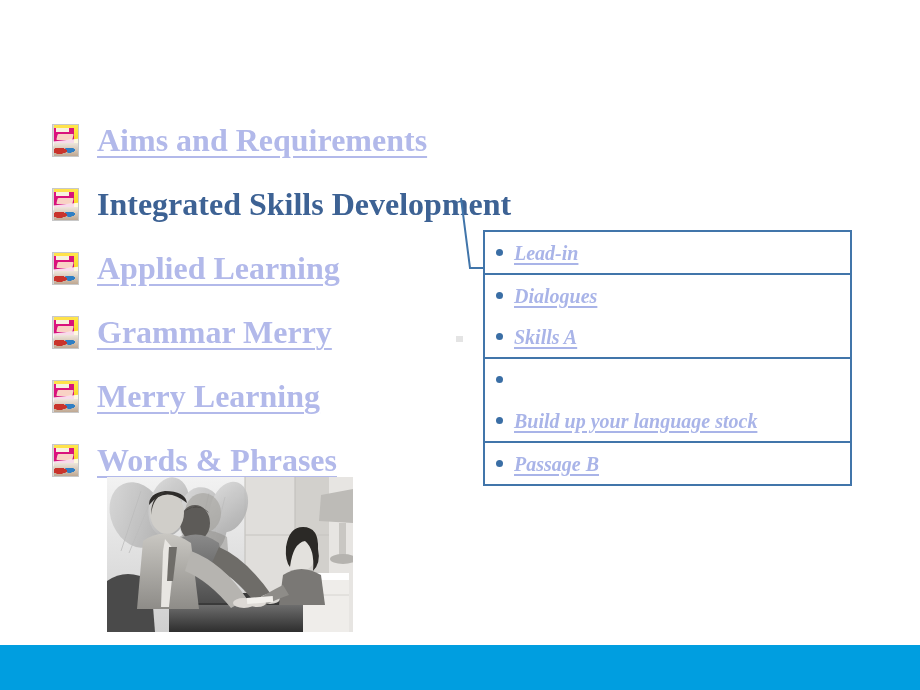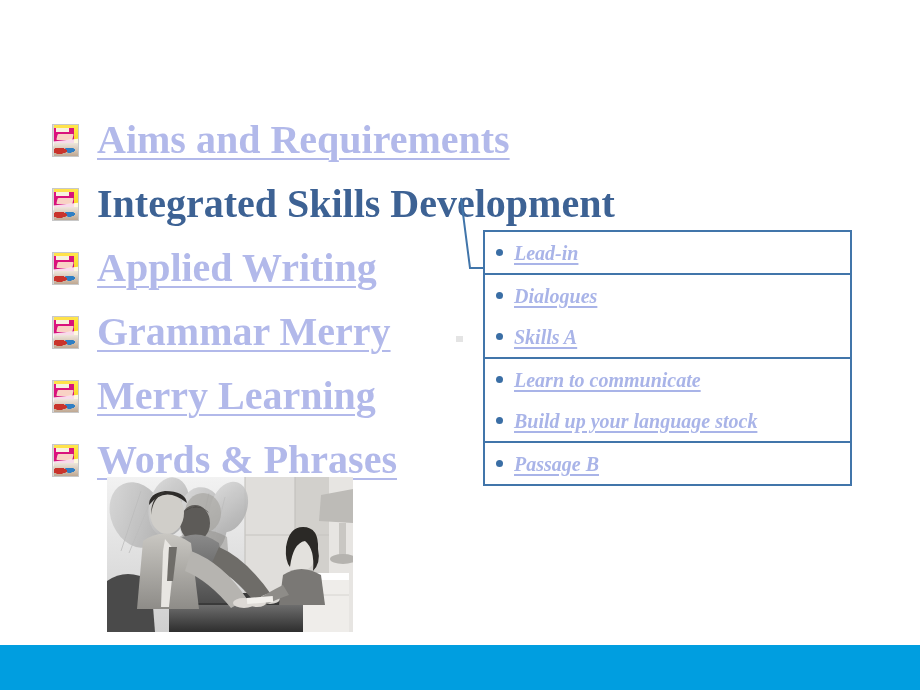--- a/index.html
+++ b/index.html
@@ -102,21 +102,21 @@
   .book-icon .bk-white-swoosh {
     position: absolute;
     left: 0; bottom: 11px;
     width: 27px; height: 5px;
     background: #ffffff;
     transform: rotate(-6deg);
     opacity: .85;
   }
 
   .menu-label {
-    font-size: 40px;
+    font-size: 32px;
     font-weight: bold;
     letter-spacing: 0px;
     white-space: nowrap;
     line-height: 1;
     padding-left: 14px;
   }
   .menu-label.link {
     color: #b2b9ea;
     text-decoration: underline;
     text-underline-offset: 5px;
@@ -235,21 +235,21 @@
     <div class="menu-item">
       <span class="book-icon">
         <span class="bk-pink"></span>
           <span class="bk-yellow2"></span>
           <span class="bk-yellow"></span>
         <span class="bk-cn"></span>
           <span class="bk-en"></span>
         <span class="bk-white-swoosh"></span>
           <span class="bk-photo"></span>
       </span>
-      <span class="menu-label link">Applied Writing</span>
+      <span class="menu-label link">Applied Learning</span>
     </div>
 
     <div class="menu-item">
       <span class="book-icon">
         <span class="bk-pink"></span>
           <span class="bk-yellow2"></span>
           <span class="bk-yellow"></span>
         <span class="bk-cn"></span>
           <span class="bk-en"></span>
         <span class="bk-white-swoosh"></span>
@@ -397,21 +397,20 @@
       </div>
       <div class="sub-item">
         <span class="sub-bullet"></span>
         <span class="sub-label">Skills A</span>
       </div>
     </div>
 
     <div class="sub-box">
       <div class="sub-item">
         <span class="sub-bullet"></span>
-        <span class="sub-label">Learn to communicate</span>
       </div>
       <div class="sub-item">
         <span class="sub-bullet"></span>
         <span class="sub-label">Build up your language stock</span>
       </div>
     </div>
 
     <div class="sub-box">
       <div class="sub-item">
         <span class="sub-bullet"></span>

